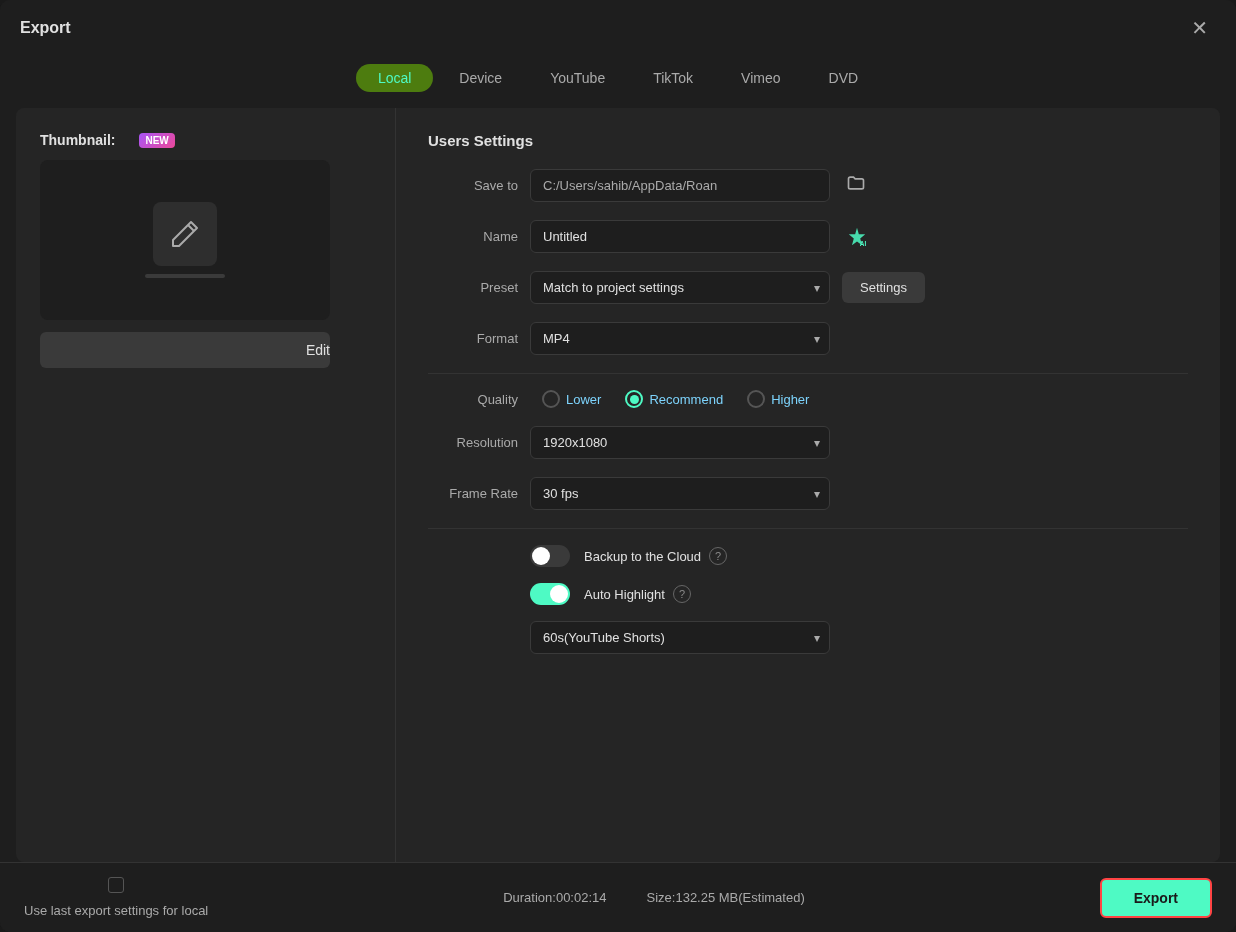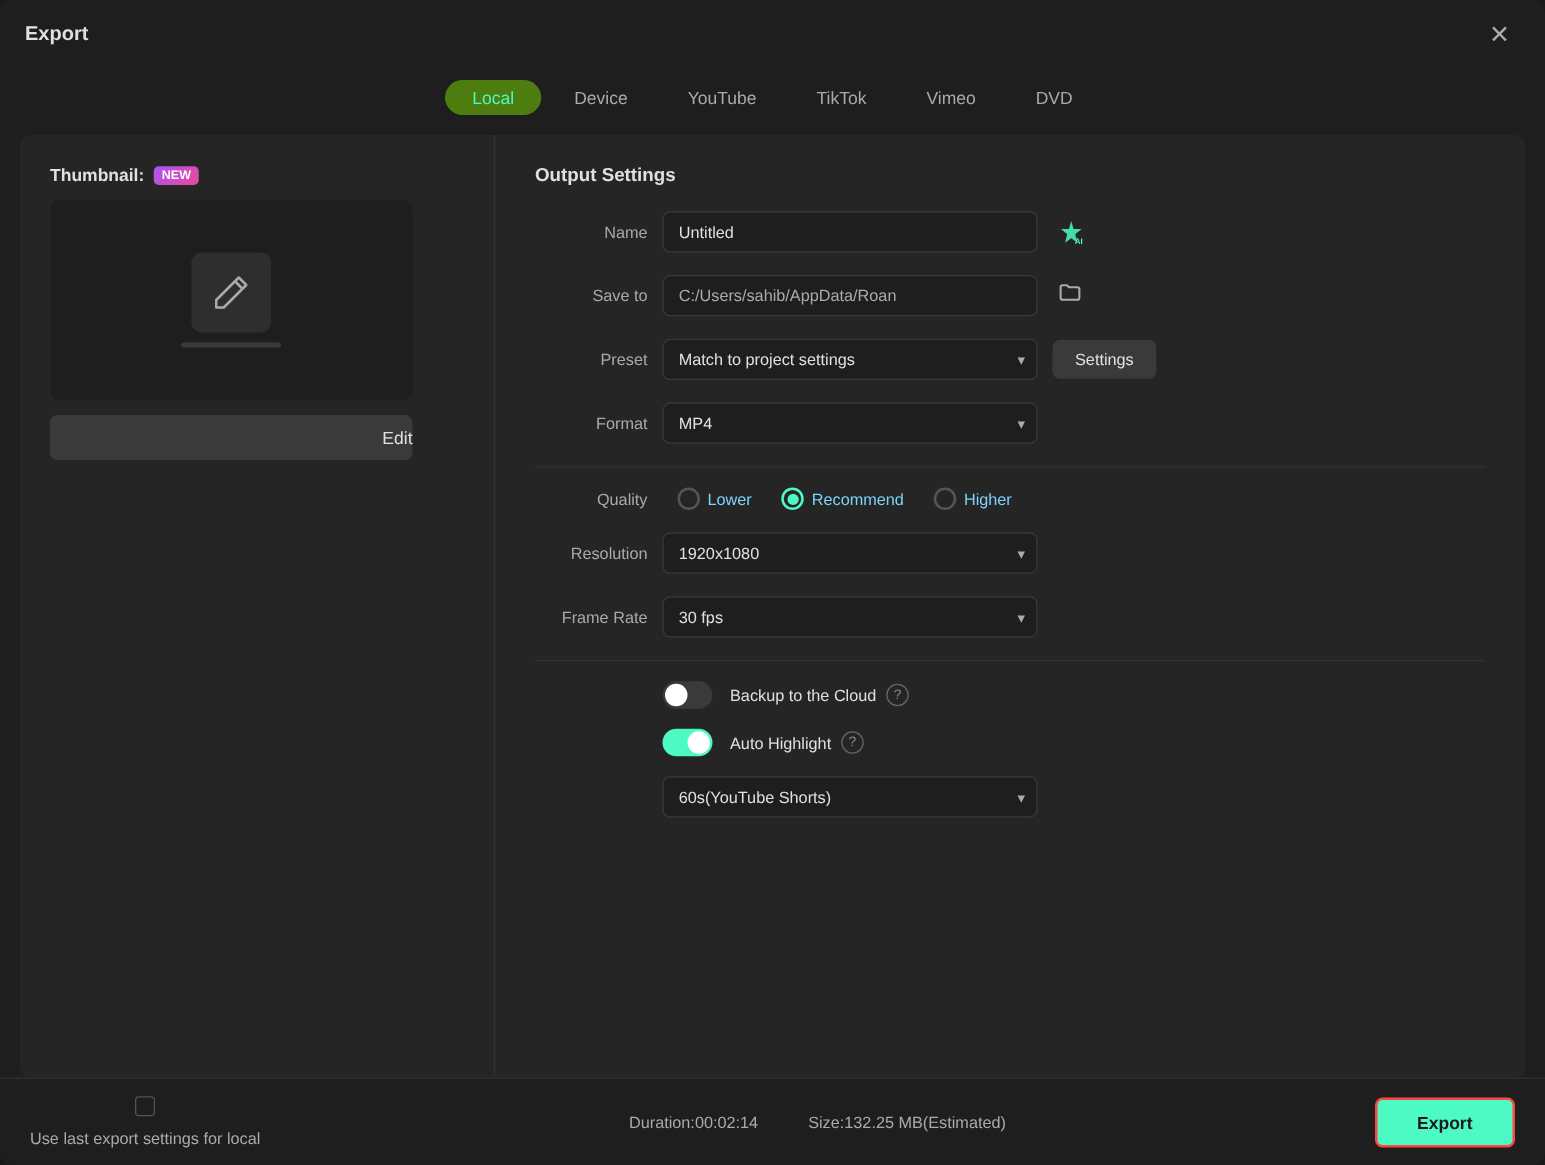--- a/index.html
+++ b/index.html
@@ -77,21 +77,21 @@
       padding: 24px;
       flex-shrink: 0;
       border-right: 1px solid #333;
     }
     .thumbnail-label {
       font-size: 14px;
       font-weight: 600;
       color: #e0e0e0;
       display: flex;
       align-items: center;
-      gap: 8px;
+      gap: 24px;
       margin-bottom: 12px;
     }
     .new-badge {
       background: linear-gradient(135deg, #a855f7, #ec4899);
       color: #fff;
       font-size: 10px;
       font-weight: 700;
       padding: 2px 6px;
       border-radius: 4px;
     }
@@ -420,39 +420,39 @@
             <path d="M22 4l6 6L10 28H4v-6L22 4z" stroke="#aaa" stroke-width="2" stroke-linejoin="round" fill="none"></path>
             <path d="M19 7l6 6" stroke="#aaa" stroke-width="2"></path>
           </svg>
         </div>
         <div class="thumbnail-line"></div>
       </div>
       <button class="edit-btn">Edit</button>
     </div>
 
     <div class="right-panel">
-      <div class="section-title">Output Settings</div>
+      <div class="section-title">Users Settings</div>
+
+      <div class="form-row">
+        <span class="form-label">Save to</span>
+        <input class="form-input save-to-input" type="text" value="C:/Users/sahib/AppData/Roan" style="">
+        <button class="folder-btn">
+          <svg width="20" height="20" viewBox="0 0 24 24" fill="none" stroke="#aaa" stroke-width="2">
+            <path d="M3 7a2 2 0 012-2h4l2 2h8a2 2 0 012 2v8a2 2 0 01-2 2H5a2 2 0 01-2-2V7z"></path>
+          </svg>
+        </button>
+      </div>
 
       <div class="form-row">
         <span class="form-label">Name</span>
         <input class="form-input" type="text" value="Untitled" style="">
         <button class="ai-btn" title="AI">
           <svg viewBox="0 0 24 24" fill="none" xmlns="http://www.w3.org/2000/svg">
             <path d="M12 2 L14 9 L21 9 L15.5 13.5 L17.5 21 L12 17 L6.5 21 L8.5 13.5 L3 9 L10 9 Z" fill="#4efac4" opacity="0.85"></path>
             <text x="15" y="22" font-size="7" fill="#4efac4" font-weight="bold">AI</text>
-          </svg>
-        </button>
-      </div>
-
-      <div class="form-row">
-        <span class="form-label">Save to</span>
-        <input class="form-input save-to-input" type="text" value="C:/Users/sahib/AppData/Roan" style="">
-        <button class="folder-btn">
-          <svg width="20" height="20" viewBox="0 0 24 24" fill="none" stroke="#aaa" stroke-width="2">
-            <path d="M3 7a2 2 0 012-2h4l2 2h8a2 2 0 012 2v8a2 2 0 01-2 2H5a2 2 0 01-2-2V7z"></path>
           </svg>
         </button>
       </div>
 
       <div class="form-row">
         <span class="form-label">Preset</span>
         <div class="select-wrapper">
           <select class="form-select">
             <option>Match to project settings</option>
           </select>

